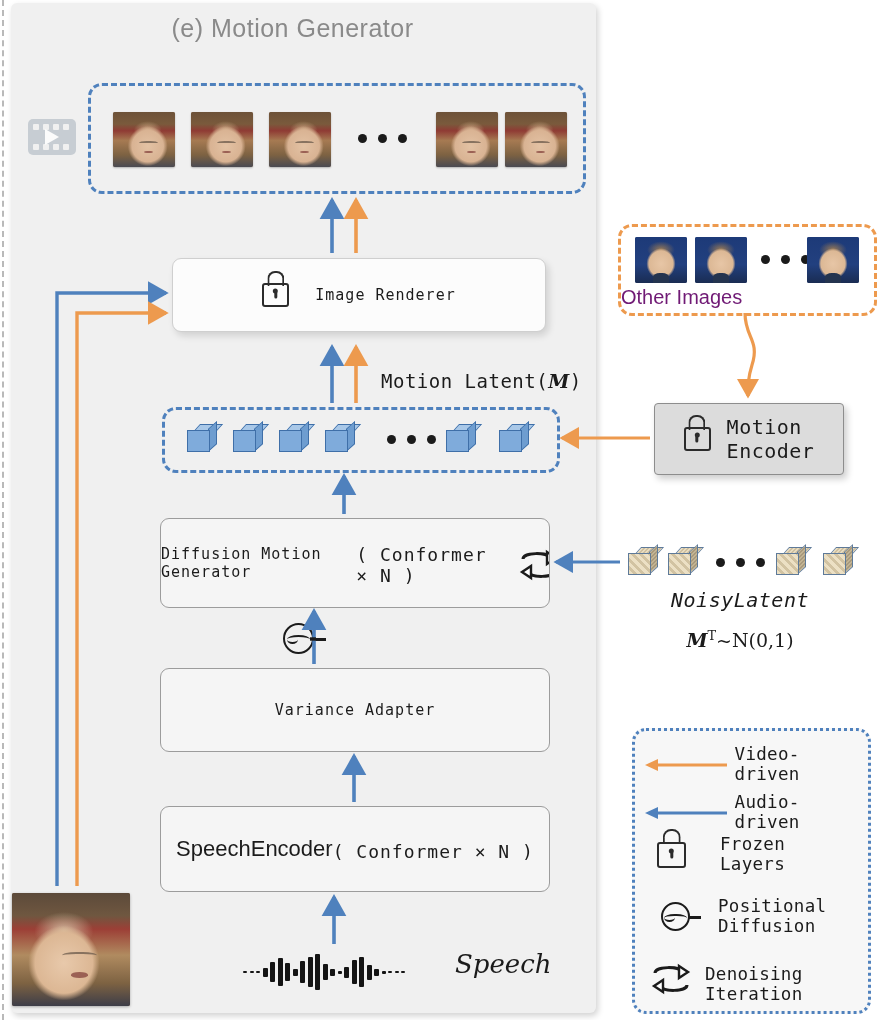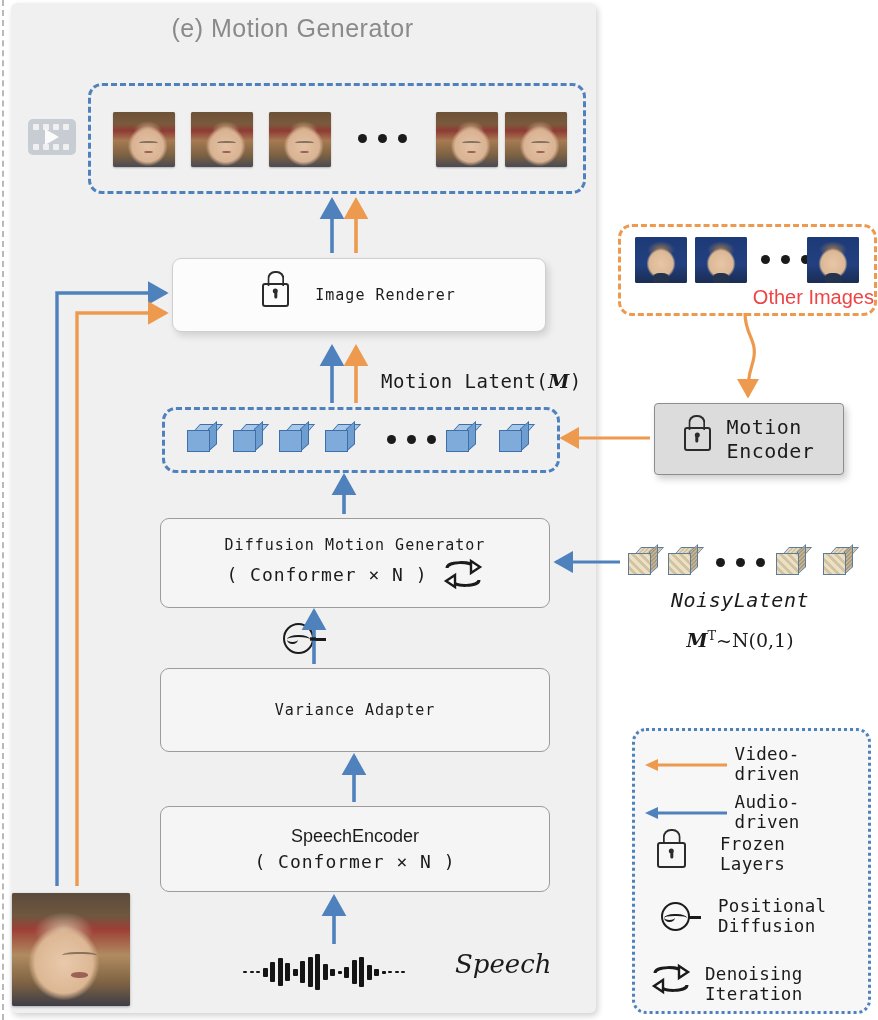--- a/index.html
+++ b/index.html
@@ -46,21 +46,21 @@
      background:#c7cdd3;border-radius:5px;}
   .film-icon .hole{position:absolute;width:6px;height:6px;background:#f0f0f0;border-radius:1px;}
   .film-icon .play{position:absolute;left:17px;top:10px;width:0;height:0;
      border-left:14px solid #fbfbfb;border-top:8px solid transparent;border-bottom:8px solid transparent;}
 
   
   .wbox{position:absolute;background:#fcfcfc;border:1px solid #cfcfcf;border-radius:9px;
      box-shadow:3px 4px 7px rgba(0,0,0,.13);
      display:flex;flex-direction:column;align-items:center;justify-content:center;}
   .lbox{position:absolute;background:#f5f5f5;border:1px solid #9c9c9c;border-radius:9px;
-     display:flex;flex-direction:column;align-items:center;justify-content:center;}
+     display:flex;align-items:center;justify-content:center;}
   .gbox{position:absolute;background:#dcdcdc;border:1px solid #8d8d8d;border-radius:4px;
      box-shadow:3px 4px 7px rgba(0,0,0,.2);
      display:flex;align-items:center;justify-content:center;}
 
   .bigtxt{font-size:15px;color:#1b1b1b;letter-spacing:1px;}
   .subtxt{font-size:18px;color:#1b1b1b;letter-spacing:1px;margin-top:4px;}
   .sans{font-family:"Liberation Sans","DejaVu Sans",sans-serif;letter-spacing:0;}
 
   
   .lock{position:relative;display:inline-block;}
@@ -100,22 +100,22 @@
   .oi-box{left:618px;top:224px;width:253px;height:86px;}
   .oi-thumb{position:absolute;top:10px;width:52px;height:46px;border-radius:2px;overflow:hidden;
      background:#1e3a75;}
   .face-b{position:absolute;inset:0;
      background:
        radial-gradient(ellipse 40% 48% at 50% 58%, #e7c6a6 0%, #dcb895 58%, rgba(0,0,0,0) 70%),
        radial-gradient(ellipse 34% 24% at 50% 28%, #9a7a54 0%, rgba(154,122,84,0) 78%),
        linear-gradient(to bottom,#1d3a78 0%, #22407f 60%, #1a2c52 100%);}
   .face-b::after{content:"";position:absolute;left:34%;top:78%;width:32%;height:22%;
      background:#24344f;border-radius:40% 40% 0 0;}
-  .oi-caption{position:absolute;left:0;bottom:4px;width:253px;text-align:right;
-     font-family:"Liberation Sans","DejaVu Sans",sans-serif;font-size:20px;color:#ef4444;}
+  .oi-caption{position:absolute;left:0;bottom:4px;width:253px;text-align:left;
+     font-family:"Liberation Sans","DejaVu Sans",sans-serif;font-size:20px;color:#701a75;}
 
   .nl-label{position:absolute;text-align:center;color:#1b1b1b;}
   .nl-label .l1{font-family:"DejaVu Sans Mono","Liberation Mono",monospace;
      font-style:italic;font-size:20px;letter-spacing:.5px;}
   .nl-label .l2{font-family:"DejaVu Serif","Liberation Serif",serif;font-size:19px;margin-top:16px;}
   .nl-label .l2 i{font-weight:bold;font-style:italic;}
   sup{font-size:.68em;vertical-align:super;}
 
   
   .legend{left:632px;top:728px;width:233px;height:280px;background:#f7f7f7;}
@@ -260,21 +260,21 @@
         <div class="wave2"></div>
         <div class="stem"></div>
     </div>
   </div>
 
   <div class="lbox" style="left:160px;top:668px;width:388px;height:82px;">
     <div class="bigtxt">Variance Adapter</div>
   </div>
 
   <div class="lbox" style="left:160px;top:806px;width:388px;height:84px;">
-    <div class="bigtxt sans" style="font-size:18px;text-align:center;">SpeechEncoder</div>
+    <div class="bigtxt sans" style="font-size:22px;text-align:center;">SpeechEncoder</div>
     <div class="subtxt">( Conformer × N )</div>
   </div>
 
   <div class="wave-wrap" style="left:243px;top:952px;">
     <span style="width:4px;height:2px"></span>
       <span style="width:4px;height:2px"></span>
     <span style="width:4px;height:2px"></span>
       <span style="width:5px;height:9px"></span>
     <span style="width:5px;height:20px"></span>
       <span style="width:5px;height:28px"></span>

